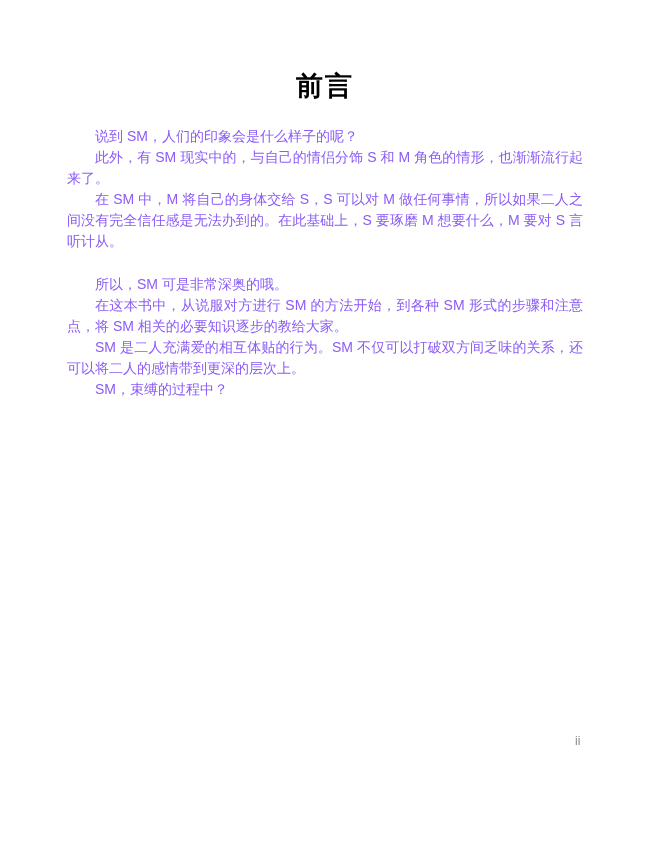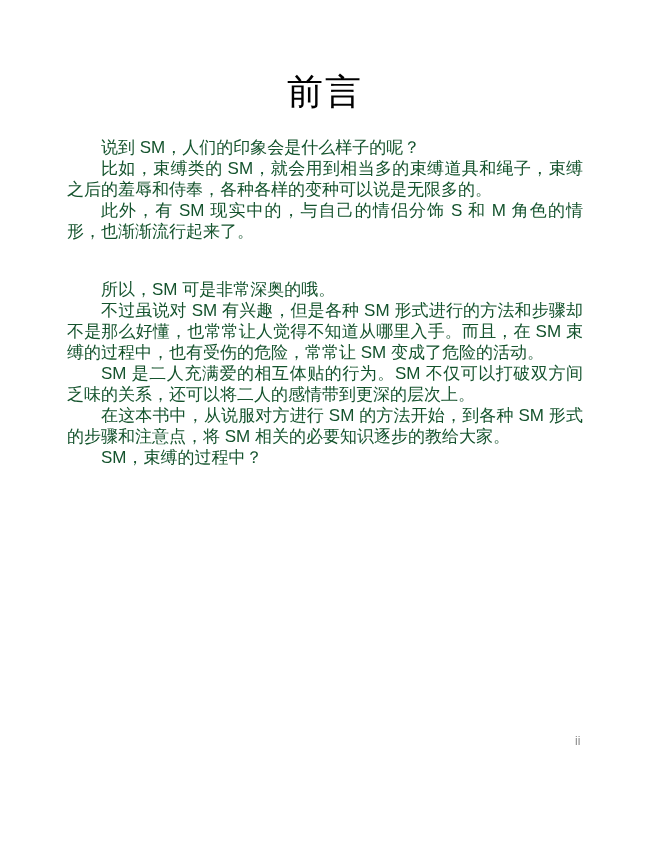--- a/index.html
+++ b/index.html
@@ -16,59 +16,58 @@
     font-family: "Liberation Sans", "DejaVu Sans", sans-serif;
   }
   .content {
     position: absolute;
     top: 70px;
     left: 67px;
     width: 516px;
   }
   .doc-title {
     text-align: center;
-    font-size: 36px;
-    font-weight: normal;
+    font-size: 27px;
+    font-weight: bold;
     color: #000000;
     letter-spacing: 2px;
     margin: 0 0 24px 0;
     line-height: 1.2;
   }
   .body-text p {
     margin: 0;
-    font-size: 17px;
+    font-size: 14px;
     line-height: 21px;
-    color: #14532d;
+    color: #8b5cf6;
     text-align: justify;
     text-indent: 2em;
     word-break: break-all;
   }
   .body-text p.gap-before {
-    margin-top: 37px;
+    margin-top: 22px;
   }
   .page-number {
     position: absolute;
     top: 735px;
     left: 575px;
     font-size: 12px;
     line-height: 12px;
     color: #8a8a8a;
   }
 </style>
 </head>
 <body>
 
 <div class="page">
   <div class="content">
     <h1 class="doc-title">前言</h1>
     <div class="body-text">
         <p>说到 SM，人们的印象会是什么样子的呢？</p>
-        <p>比如，束缚类的 SM，就会用到相当多的束缚道具和绳子，束缚之后的羞辱和侍奉，各种各样的变种可以说是无限多的。</p>
         <p>此外，有 SM 现实中的，与自己的情侣分饰 S 和 M 角色的情形，也渐渐流行起来了。</p>
+        <p>在 SM 中，M 将自己的身体交给 S，S 可以对 M 做任何事情，所以如果二人之间没有完全信任感是无法办到的。在此基础上，S 要琢磨 M 想要什么，M 要对 S 言听计从。</p>
         <p class="gap-before">所以，SM 可是非常深奥的哦。</p>
-        <p>不过虽说对 SM 有兴趣，但是各种 SM 形式进行的方法和步骤却不是那么好懂，也常常让人觉得不知道从哪里入手。而且，在 SM 束缚的过程中，也有受伤的危险，常常让 SM 变成了危险的活动。</p>
+        <p>在这本书中，从说服对方进行 SM 的方法开始，到各种 SM 形式的步骤和注意点，将 SM 相关的必要知识逐步的教给大家。</p>
         <p>SM 是二人充满爱的相互体贴的行为。SM 不仅可以打破双方间乏味的关系，还可以将二人的感情带到更深的层次上。</p>
-        <p>在这本书中，从说服对方进行 SM 的方法开始，到各种 SM 形式的步骤和注意点，将 SM 相关的必要知识逐步的教给大家。</p>
         <p>SM，束缚的过程中？</p>
       </div>
   </div>
   <div class="page-number">ii</div>
 </div>
 
 </body></html>

